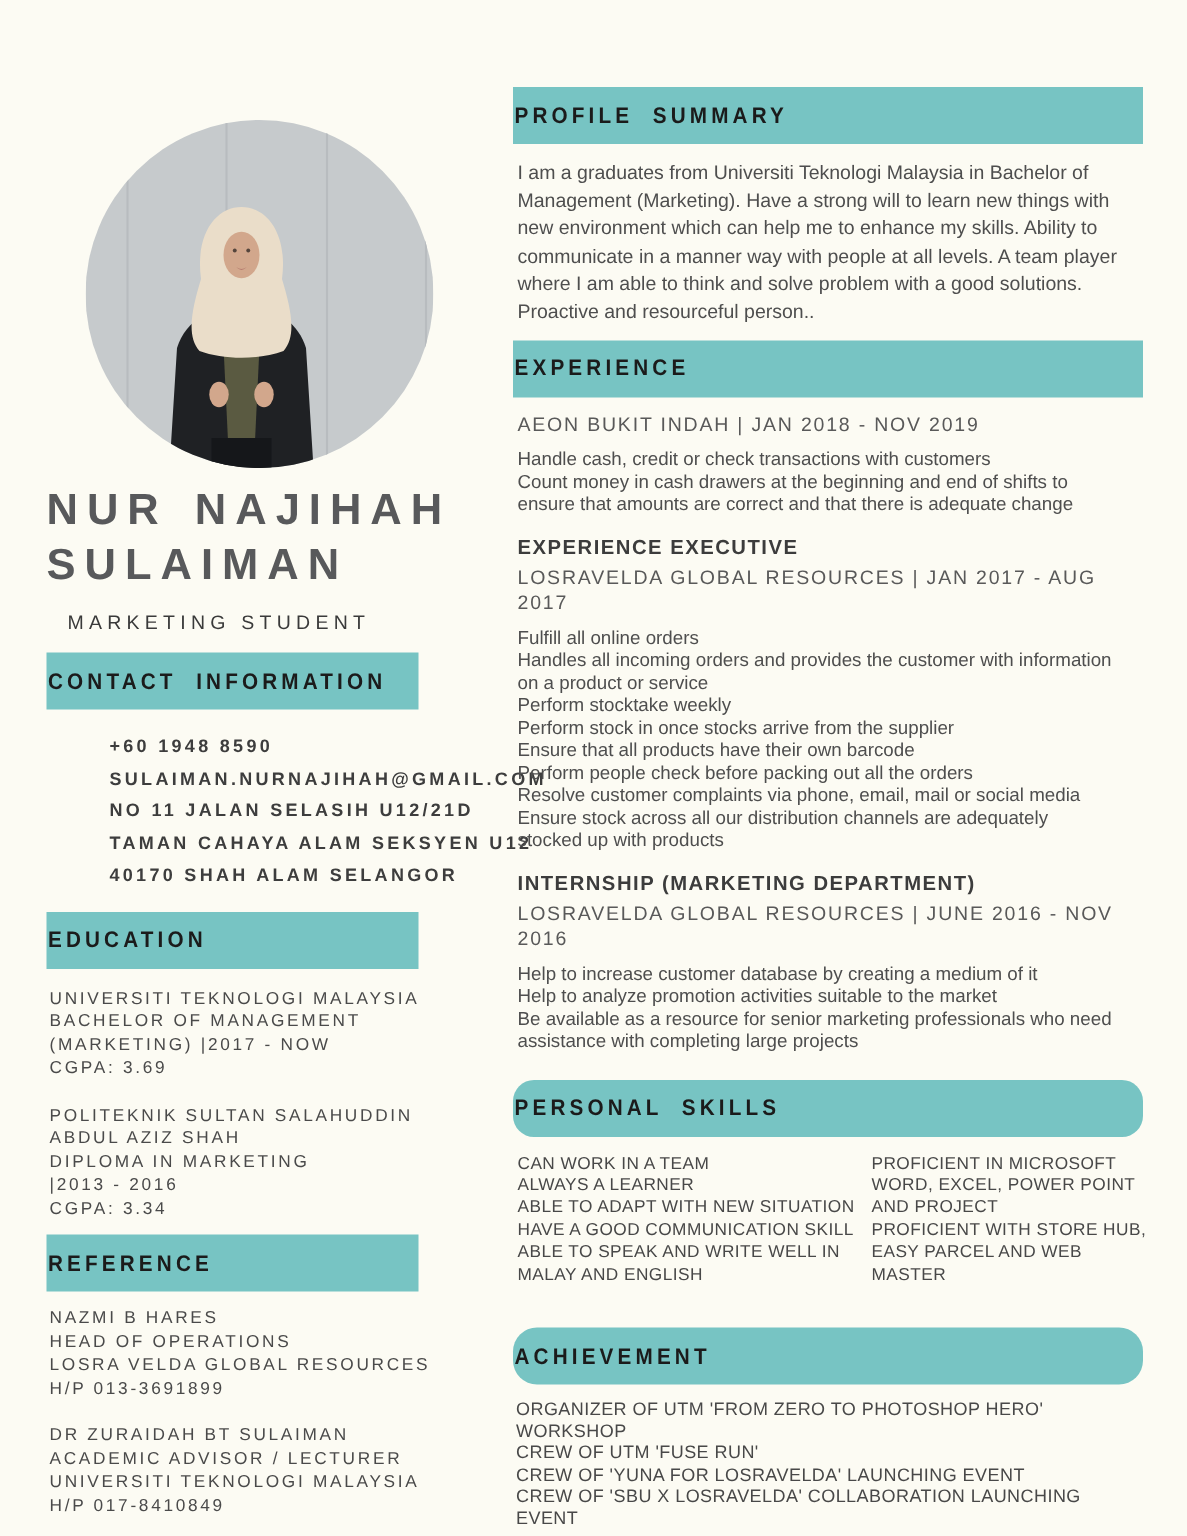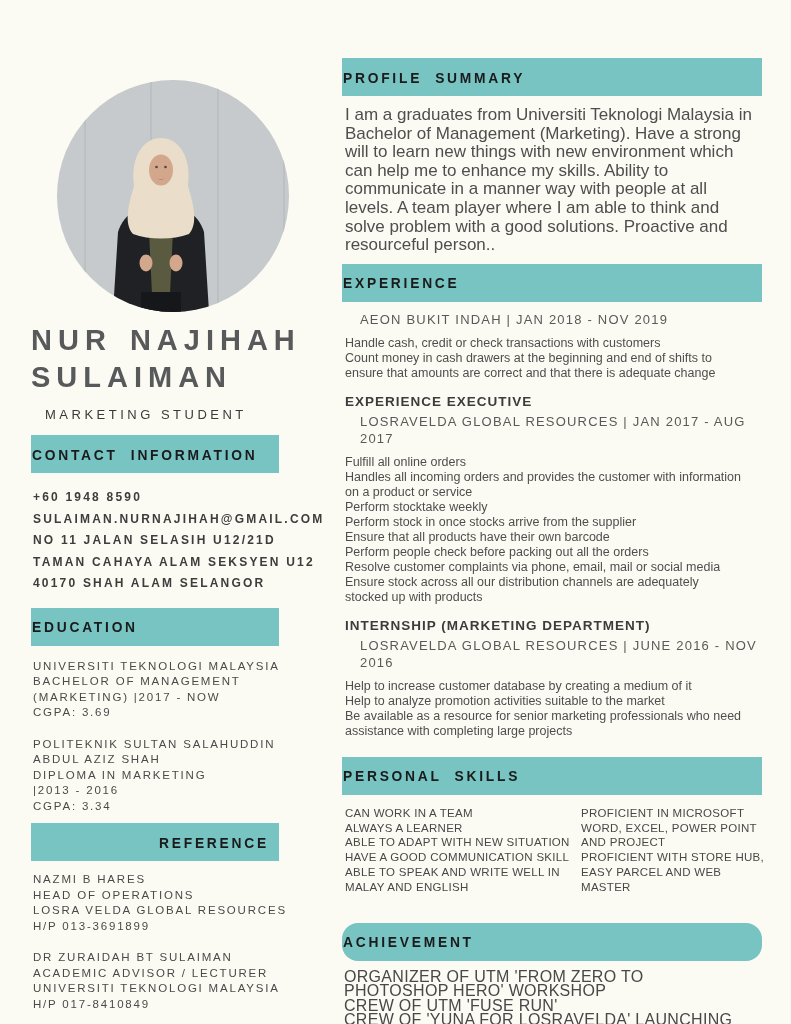--- a/index.html
+++ b/index.html
@@ -66,82 +66,83 @@
     white-space:nowrap;
   }
   .contact-banner{margin-top:13px;}
   .contact-lines{margin:14px 0 0 2px;}
   .contact-lines .line{
     font-size:12px;font-weight:bold;
     letter-spacing:2.2px;
     line-height:21.5px;
     color:#3D3D3D;
     white-space:nowrap;
+    margin-left:40px;
   }
   .edu-banner{margin-top:13px;}
   .edu-block{margin:13px 0 0 2px;}
   .side-entry .line{
     font-size:11.5px;
     letter-spacing:1.8px;
     line-height:15.5px;
     color:#4A4A4A;
     white-space:nowrap;
   }
   .side-entry + .side-entry{margin-top:16px;}
-  .ref-banner{margin-top:9px;justify-content:flex-end;}
+  .ref-banner{margin-top:9px;}
   .ref-block{margin:11px 0 0 2px;}
 
   
   .summary-banner{margin-top:58px;}
   .summary-body{
     margin:10px 0 0 3px;
     width:408px;
-    font-size:17px;
+    font-size:13px;
     line-height:18.6px;
     color:var(--body-ink);
   }
   .exp-banner{margin-top:9px;}
   .jobs{margin-top:9px;}
   .job{margin-bottom:12px;}
   .job-title{
     font-size:13.5px;font-weight:bold;
     letter-spacing:1px;
     line-height:17px;
     color:var(--heading-ink);
     margin-left:3px;
   }
   .job-meta{
     font-size:13px;
     letter-spacing:1.2px;
     line-height:17px;
-    margin:3px 0 0 18px;
+    margin:3px 0 0 3px;
     color:#595959;
   }
   .duties{margin:8px 0 0 3px;width:400px;}
   .duties .line{
     font-size:12.5px;
     line-height:15px;
     color:var(--body-ink);
   }
-  .skills-banner{margin-top:18px;}
+  .skills-banner{margin-top:18px;border-radius:14px;}
   .skills-grid{
     margin:11px 0 0 3px;
     display:grid;
     grid-template-columns:236px 184px;
   }
   .skills-grid .line{
     font-size:11.5px;
     letter-spacing:.3px;
     line-height:14.8px;
     color:#484848;
   }
   .ach-banner{margin-top:28px;border-radius:16px;}
   .ach-list{margin:9px 0 0 2px;width:402px;}
   .ach-list .line{
-    font-size:16px;
+    font-size:12px;
     letter-spacing:.3px;
     line-height:14.5px;
     color:#484848;
   }
 </style>
 </head>
 <body>
 
 <div class="page">
 

